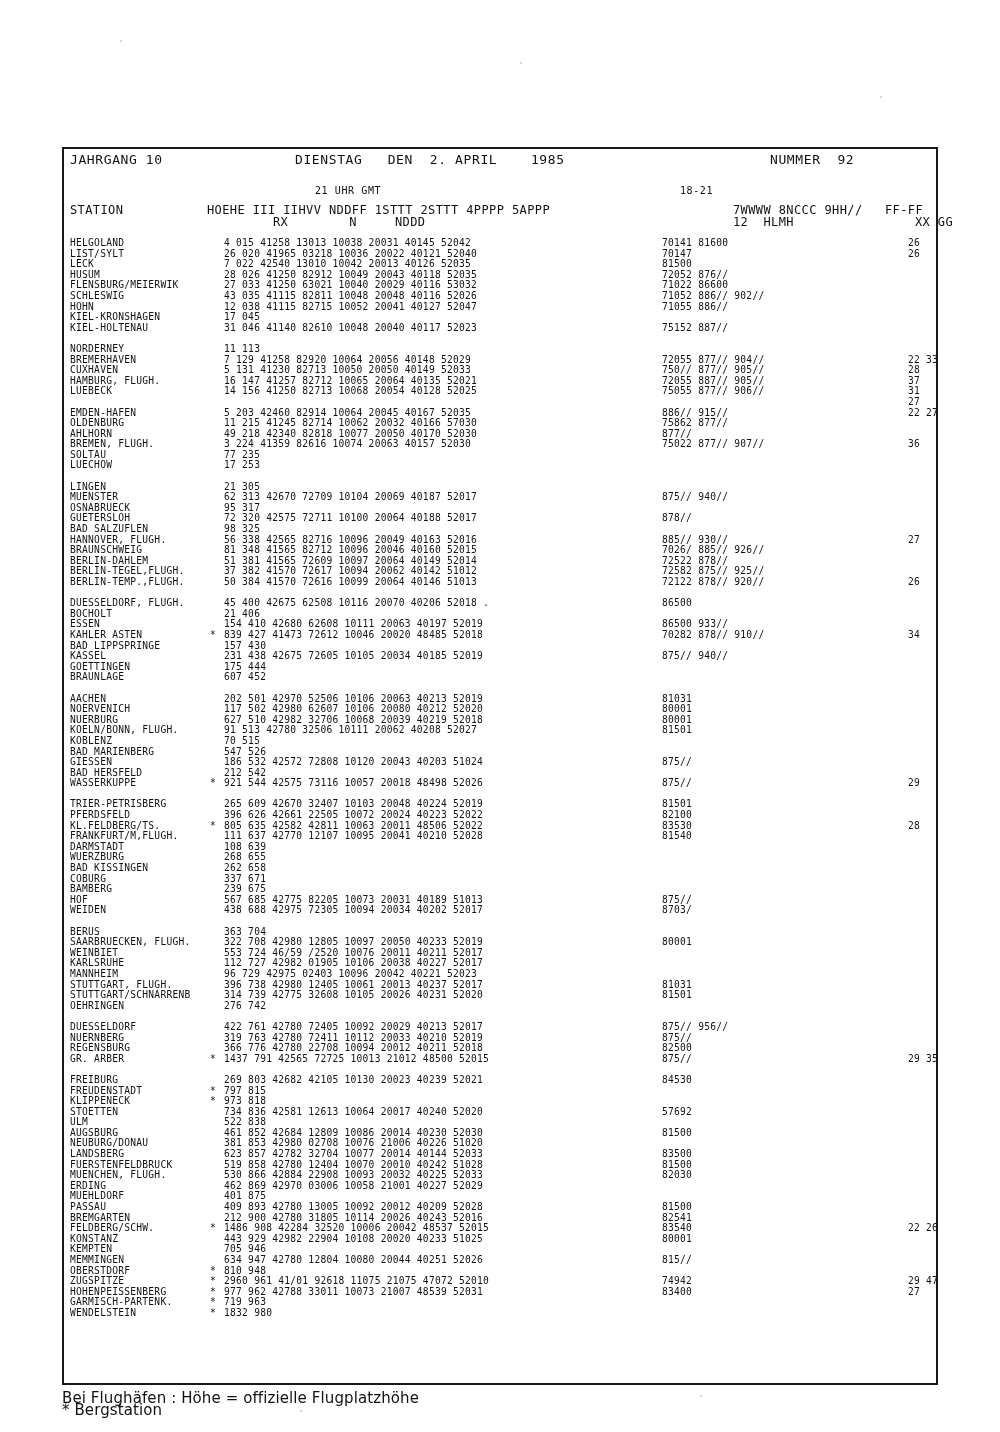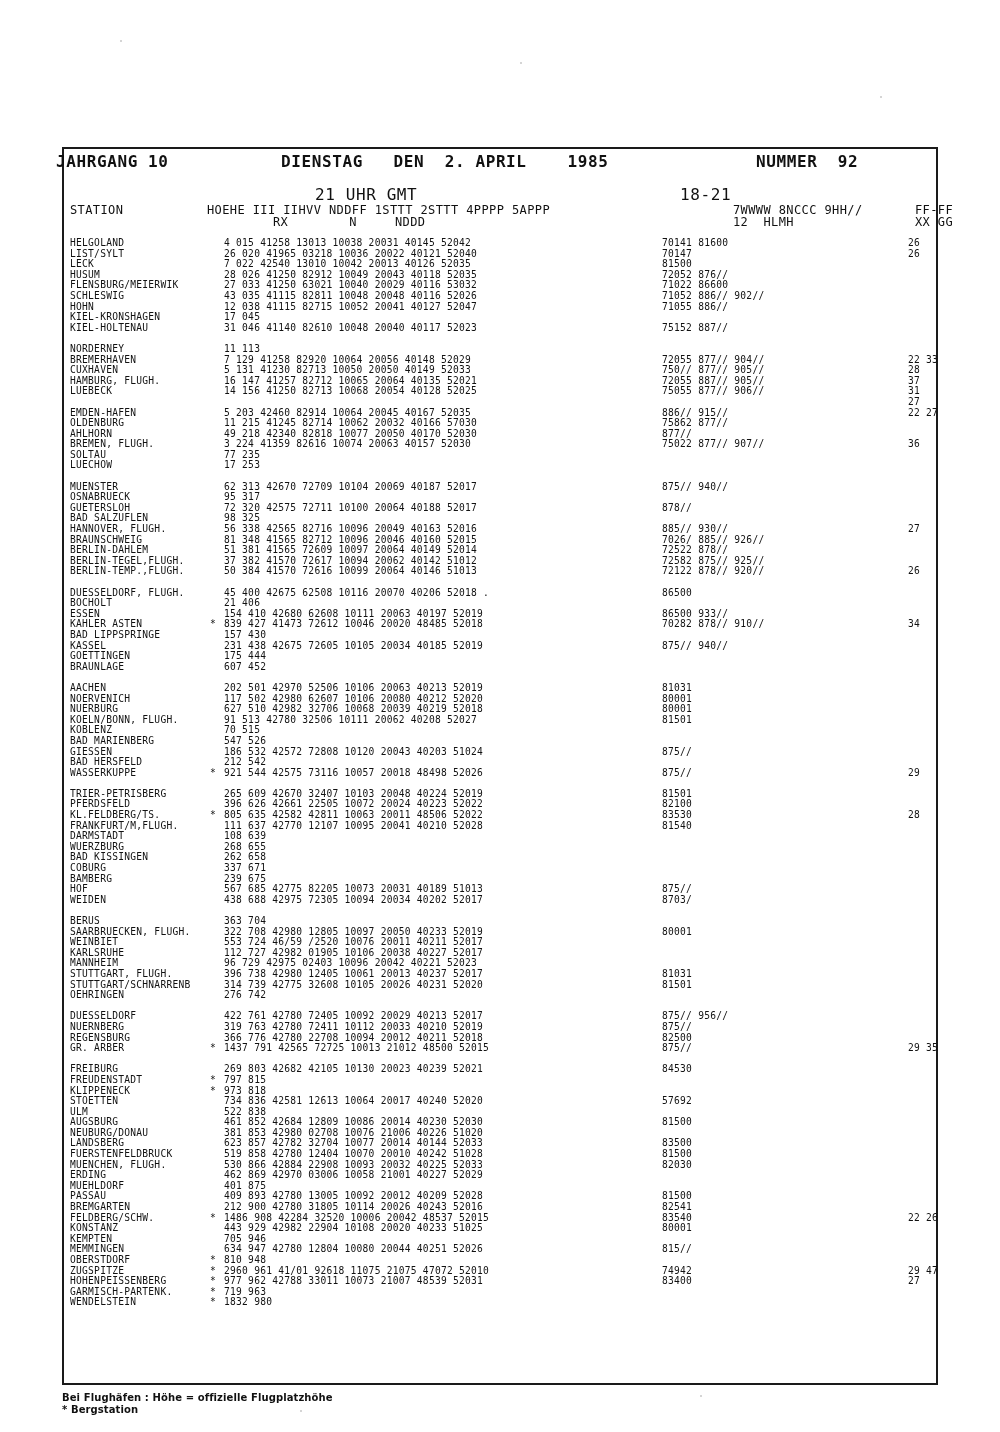--- a/index.html
+++ b/index.html
@@ -50,38 +50,37 @@
     position: absolute;
     left: 936px;
     top: 147px;
     width: 2px;
     height: 1238px;
     background: #1a1a1a;
   }
 
   .masthead {
     position: absolute;
-    left: 56px;
+    left: 70px;
     top: 152px;
     width: 862px;
-    font-size: 16px;
+    font-size: 13px;
     letter-spacing: 0.6px;
     white-space: pre;
-    font-weight: bold;
   }
   .masthead .mh-left { position: absolute; left: 0; top: 0; }
   .masthead .mh-center { position: absolute; left: 225px; top: 0; }
   .masthead .mh-right { position: absolute; left: 700px; top: 0; }
 
   .subhead {
     position: absolute;
     left: 70px;
     top: 185px;
     width: 862px;
-    font-size: 16px;
+    font-size: 10px;
     letter-spacing: 0.6px;
     white-space: pre;
   }
   .subhead .sh-gmt { position: absolute; left: 245px; top: 0; }
   .subhead .sh-hours { position: absolute; left: 610px; top: 0; }
 
   .colhead {
     position: absolute;
     left: 70px;
     top: 205px;
@@ -89,21 +88,21 @@
     font-size: 12px;
     letter-spacing: 0.4px;
     white-space: pre;
     line-height: 11.5px;
   }
   .colhead .ch-station { position: absolute; left: 0; top: 0; }
   .colhead .ch-main { position: absolute; left: 137px; top: 0; }
   .colhead .ch-main2 { position: absolute; left: 203px; top: 11.5px; }
   .colhead .ch-right { position: absolute; left: 663px; top: 0; }
   .colhead .ch-right2 { position: absolute; left: 663px; top: 11.5px; }
-  .colhead .ch-ff { position: absolute; left: 845px; top: 0; text-align: right; }
+  .colhead .ch-ff { position: absolute; left: 815px; top: 0; text-align: right; }
   .colhead .ch-ff2 { position: absolute; left: 845px; top: 11.5px; }
 
   .table {
     position: absolute;
     left: 70px;
     top: 237px;
     width: 880px;
   }
   .row {
     position: relative;
@@ -147,22 +146,22 @@
     top: 0;
     width: 90px;
     text-align: left;
   }
 
   .footnote {
     position: absolute;
     left: 62px;
     top: 1392px;
     font-family: "DejaVu Sans", sans-serif;
-    font-size: 10px;
-    font-weight: bold;
+    font-size: 15px;
+    font-weight: normal;
     line-height: 12px;
     letter-spacing: 0.1px;
     color: #111;
   }
   .footnote div { white-space: pre; }
 
   .speck {
     position: absolute;
     background: #9a9a9a;
     width: 2px;
@@ -219,20 +218,21 @@
       <div class="row"><span class="c-station">HAMBURG, FLUGH.</span><span class="c-star"></span><span class="c-data">16 147 41257 82712 10065 20064 40135 52021</span><span class="c-right">72055 887// 905//</span><span class="c-ff">37</span></div>
       <div class="row"><span class="c-station">LUEBECK</span><span class="c-star"></span><span class="c-data">14 156 41250 82713 10068 20054 40128 52025</span><span class="c-right">75055 877// 906//</span><span class="c-ff">31</span></div>
       <div class="row gap"><span class="c-station"></span><span class="c-star"></span><span class="c-data"></span><span class="c-right"></span><span class="c-ff">27</span></div>
       <div class="row"><span class="c-station">EMDEN-HAFEN</span><span class="c-star"></span><span class="c-data">5 203 42460 82914 10064 20045 40167 52035</span><span class="c-right">886// 915//</span><span class="c-ff">22 27</span></div>
       <div class="row"><span class="c-station">OLDENBURG</span><span class="c-star"></span><span class="c-data">11 215 41245 82714 10062 20032 40166 57030</span><span class="c-right">75862 877//</span><span class="c-ff"></span></div>
       <div class="row"><span class="c-station">AHLHORN</span><span class="c-star"></span><span class="c-data">49 218 42340 82818 10077 20050 40170 52030</span><span class="c-right">877//</span><span class="c-ff"></span></div>
       <div class="row"><span class="c-station">BREMEN, FLUGH.</span><span class="c-star"></span><span class="c-data">3 224 41359 82616 10074 20063 40157 52030</span><span class="c-right">75022 877// 907//</span><span class="c-ff">36</span></div>
       <div class="row"><span class="c-station">SOLTAU</span><span class="c-star"></span><span class="c-data">77 235</span><span class="c-right"></span><span class="c-ff"></span></div>
       <div class="row"><span class="c-station">LUECHOW</span><span class="c-star"></span><span class="c-data">17 253</span><span class="c-right"></span><span class="c-ff"></span></div>
       <div class="row gap"><span class="c-station"></span><span class="c-star"></span><span class="c-data"></span><span class="c-right"></span><span class="c-ff"></span></div>
+      <div class="row"><span class="c-station">LINGEN</span><span class="c-star"></span><span class="c-data">21 305</span><span class="c-right"></span><span class="c-ff"></span></div>
       <div class="row"><span class="c-station">MUENSTER</span><span class="c-star"></span><span class="c-data">62 313 42670 72709 10104 20069 40187 52017</span><span class="c-right">875// 940//</span><span class="c-ff"></span></div>
       <div class="row"><span class="c-station">OSNABRUECK</span><span class="c-star"></span><span class="c-data">95 317</span><span class="c-right"></span><span class="c-ff"></span></div>
       <div class="row"><span class="c-station">GUETERSLOH</span><span class="c-star"></span><span class="c-data">72 320 42575 72711 10100 20064 40188 52017</span><span class="c-right">878//</span><span class="c-ff"></span></div>
       <div class="row"><span class="c-station">BAD SALZUFLEN</span><span class="c-star"></span><span class="c-data">98 325</span><span class="c-right"></span><span class="c-ff"></span></div>
       <div class="row"><span class="c-station">HANNOVER, FLUGH.</span><span class="c-star"></span><span class="c-data">56 338 42565 82716 10096 20049 40163 52016</span><span class="c-right">885// 930//</span><span class="c-ff">27</span></div>
       <div class="row"><span class="c-station">BRAUNSCHWEIG</span><span class="c-star"></span><span class="c-data">81 348 41565 82712 10096 20046 40160 52015</span><span class="c-right">7026/ 885// 926//</span><span class="c-ff"></span></div>
       <div class="row"><span class="c-station">BERLIN-DAHLEM</span><span class="c-star"></span><span class="c-data">51 381 41565 72609 10097 20064 40149 52014</span><span class="c-right">72522 878//</span><span class="c-ff"></span></div>
       <div class="row"><span class="c-station">BERLIN-TEGEL,FLUGH.</span><span class="c-star"></span><span class="c-data">37 382 41570 72617 10094 20062 40142 51012</span><span class="c-right">72582 875// 925//</span><span class="c-ff"></span></div>
       <div class="row"><span class="c-station">BERLIN-TEMP.,FLUGH.</span><span class="c-star"></span><span class="c-data">50 384 41570 72616 10099 20064 40146 51013</span><span class="c-right">72122 878// 920//</span><span class="c-ff">26</span></div>
       <div class="row gap"><span class="c-station"></span><span class="c-star"></span><span class="c-data"></span><span class="c-right"></span><span class="c-ff"></span></div>

